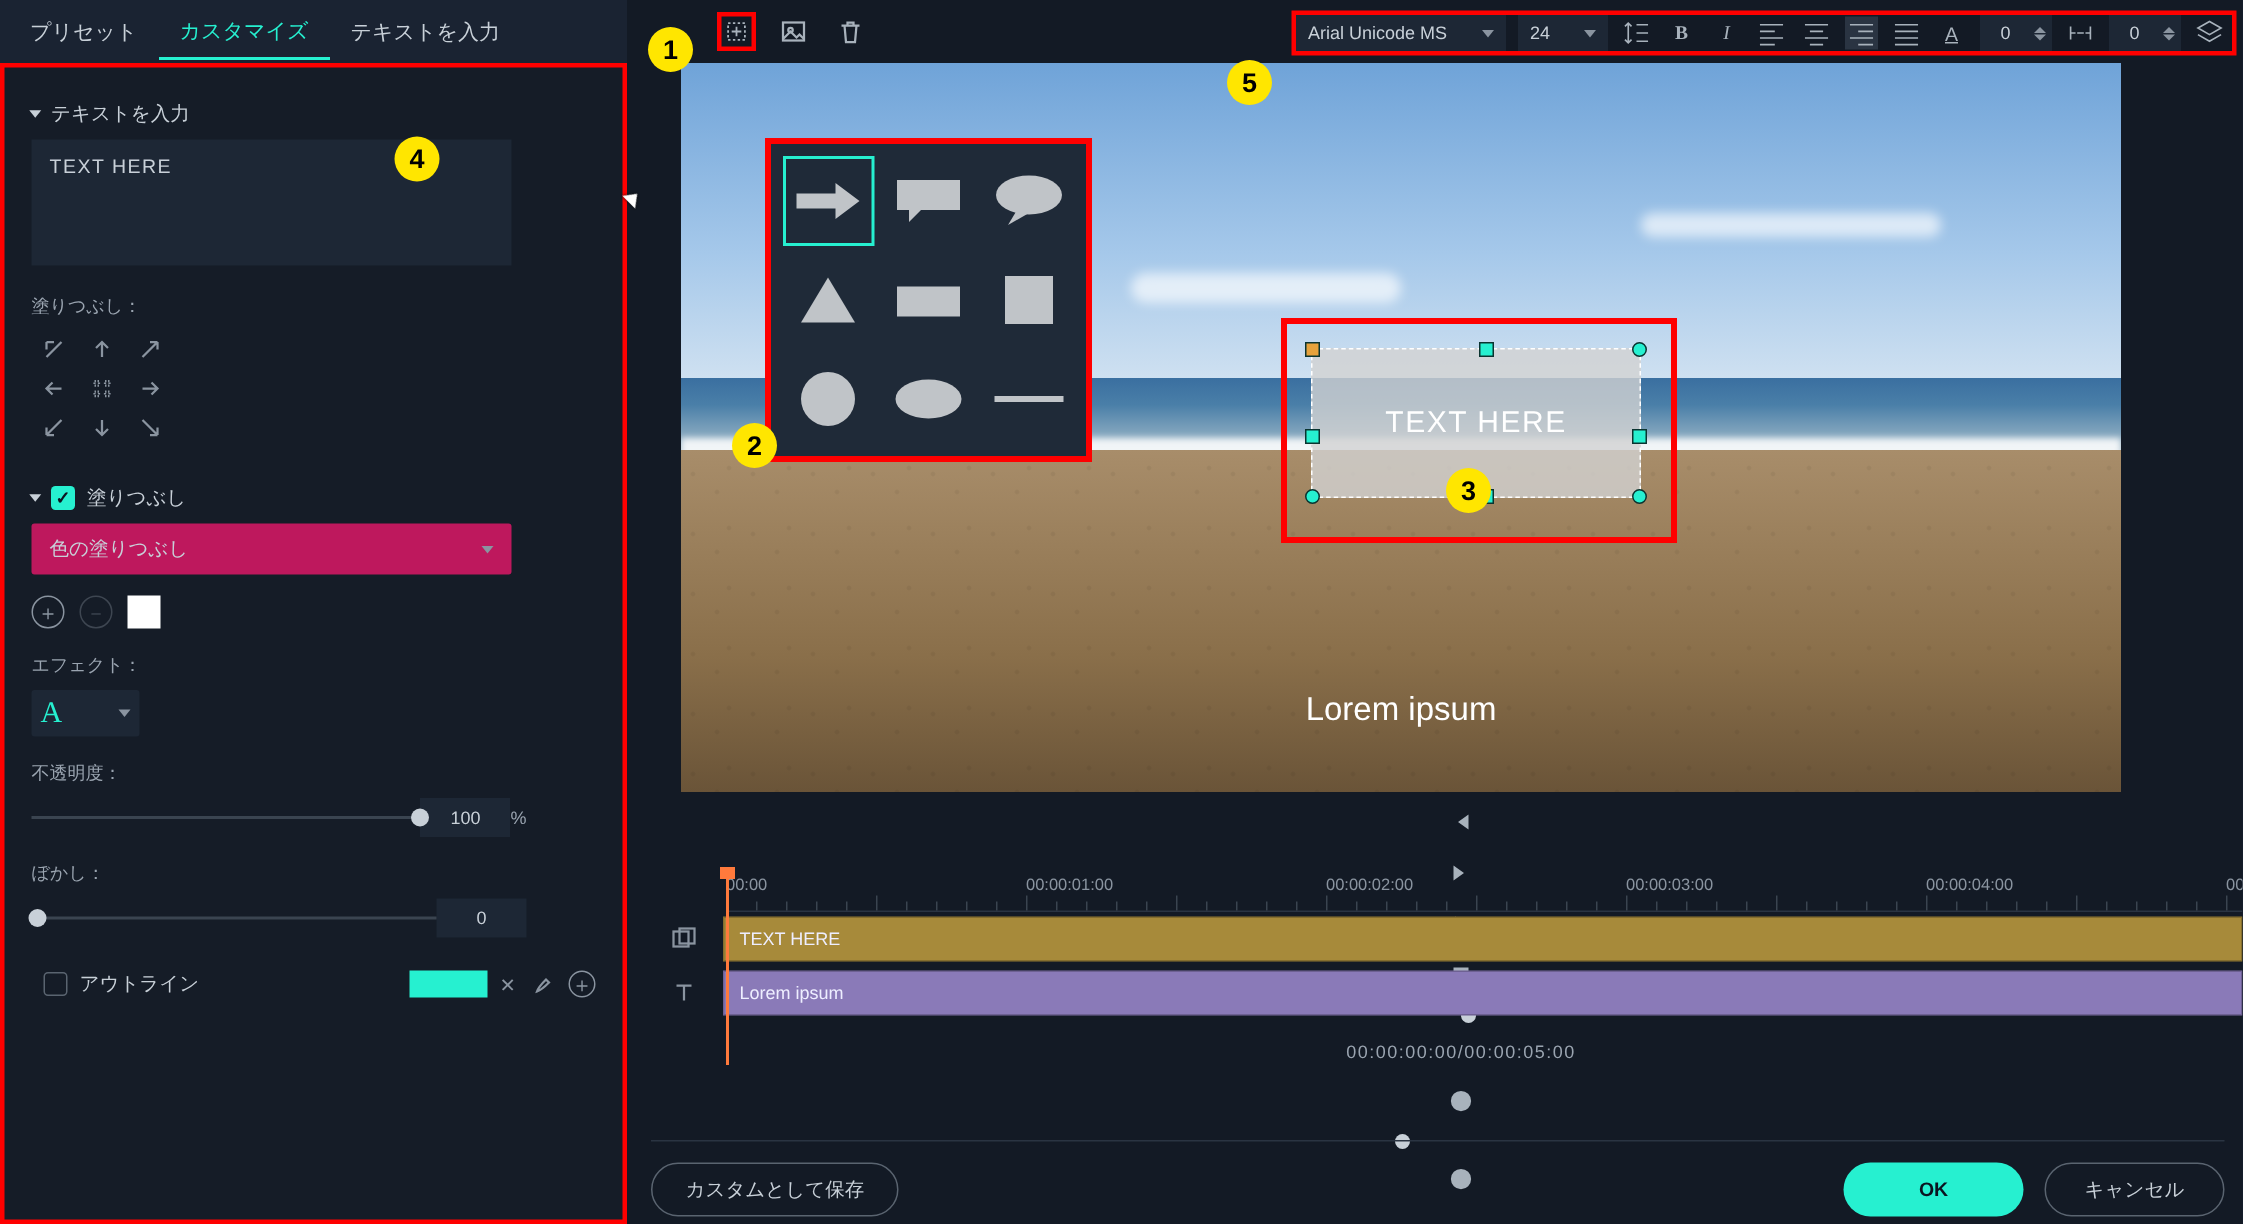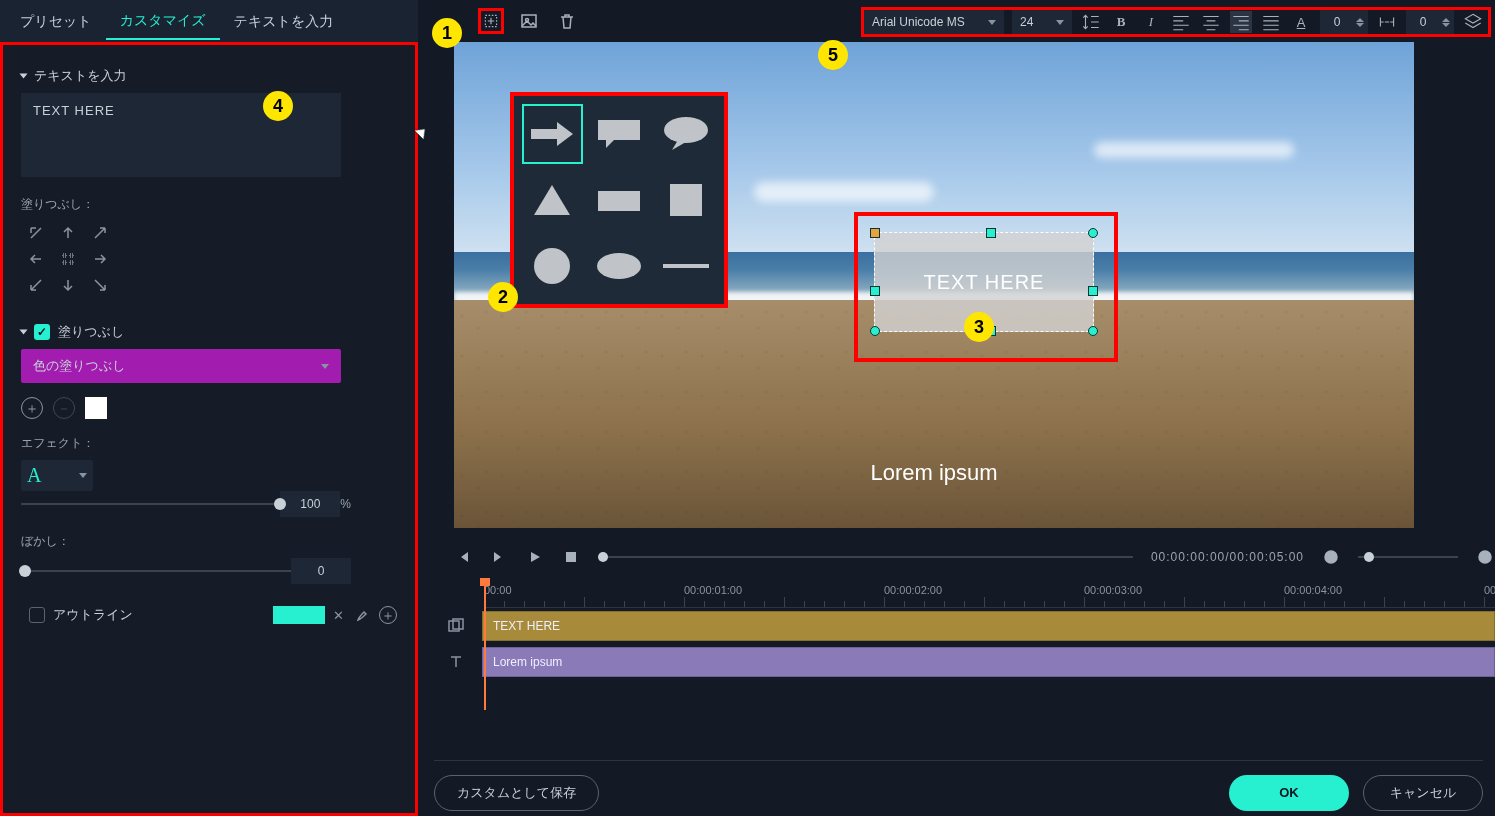--- a/index.html
+++ b/index.html
@@ -15,21 +15,21 @@
 .sect-head { display:flex; align-items:center; gap:8px; font-size:13px; margin:10px 0 8px; color:#c8d0d8; cursor:pointer; }
 .sect-head .tri { width:0;height:0;border-left:5px solid #c8d0d8;border-top:4px solid transparent;border-bottom:4px solid transparent; transform:rotate(90deg);}
 .chk { width:16px;height:16px;border-radius:3px;display:inline-flex;align-items:center;justify-content:center;font-size:12px;font-weight:bold; }
 .chk.on { background:#26f0d0;color:#0b1420; }
 .chk.off { border:1px solid #5a6470; }
 .textarea { background:#1d2735; border:none; width:320px; height:84px; padding:10px 12px; color:#c8d0d8; font-size:13px; letter-spacing:1px; resize:none; position:relative; }
 .label { font-size:12px; color:#9aa4b0; margin-top:16px; margin-bottom:8px; }
 .align-grid { display:grid; grid-template-columns:repeat(3,30px); grid-template-rows:repeat(3,24px); gap:2px; }
 .align-cell { display:flex;align-items:center;justify-content:center;color:#8a94a0;font-size:14px;cursor:pointer; }
 .align-cell svg { width:16px;height:16px;stroke:#8a94a0;stroke-width:1.5;fill:none; }
-.select { background:#a21caf; height:34px; width:320px; display:flex;align-items:center;justify-content:space-between;padding:0 12px; border-radius:2px; cursor:pointer; font-size:13px;}
+.select { background:#be185d; height:34px; width:320px; display:flex;align-items:center;justify-content:space-between;padding:0 12px; border-radius:2px; cursor:pointer; font-size:13px;}
 .select .chev { width:0;height:0;border-left:4px solid transparent;border-right:4px solid transparent;border-top:5px solid #8a94a0; }
 .row { display:flex; align-items:center; gap:10px; }
 .circ-btn { width:22px;height:22px;border:1.5px solid #8a94a0;border-radius:50%;display:flex;align-items:center;justify-content:center;cursor:pointer;color:#8a94a0;font-size:14px;line-height:0; }
 .circ-btn.dis { opacity:.35; }
 .swatch { width:22px;height:22px;background:#fff;cursor:pointer; }
 .effect-sel { display:flex;align-items:center;gap:8px;background:#1d2735;padding:4px 6px;border-radius:2px;width:72px;cursor:pointer;justify-content:space-between; }
 .effect-sel .A { font-size:20px;color:#26f0d0;font-weight:400;font-family:serif; }
 .slider-row { display:flex;align-items:center;gap:0;width:330px; }
 .slider-track { flex:1;height:2px;background:#3a4450;position:relative; }
 .slider-thumb { position:absolute; top:-5px; width:12px;height:12px;border-radius:50%;background:#c8d0d8;cursor:pointer; }
@@ -90,21 +90,21 @@
 .h-ml{left:12px;top:70px;} .h-mr{right:16px;top:70px;}
 .h-bl{left:12px;bottom:22px;border-radius:50%;} .h-bm{left:128px;bottom:22px;} .h-br{right:16px;bottom:22px;border-radius:50%;}
 
 
 .shapes-pal { position:absolute; left:56px; top:50px; width:218px; height:216px; background:#1f2a38; border:4px solid #ff0000; padding:8px; display:grid;grid-template-columns:repeat(3,1fr);grid-template-rows:repeat(3,1fr); gap:6px;}
 .shape-cell { display:flex;align-items:center;justify-content:center;cursor:pointer; }
 .shape-cell.sel { border:2px solid #26f0d0; }
 .shape-cell svg { fill:#c0c4c8; }
 
 
-.playbar { position:absolute; left:36px; top:540px; width:1040px; height:34px; display:flex;align-items:center;gap:18px; }
+.playbar { position:absolute; left:36px; top:540px; width:1040px; height:34px; display:flex;align-items:center;gap:18px;flex-direction:column; }
 .pb-ic { width:18px;height:18px;cursor:pointer;color:#a8b2bc;display:flex;align-items:center;justify-content:center; }
 .pb-ic svg{width:16px;height:16px;fill:#a8b2bc;}
 .seek { flex:1;height:2px;background:#3a4450;position:relative; }
 .seek .pos { position:absolute;left:0;top:-4px;width:10px;height:10px;border-radius:50%;background:#c8d0d8; }
 .tc { font-size:12px;color:#9aa4b0; letter-spacing:1px;}
 .zoom-track { width:100px;height:2px;background:#3a4450;position:relative; }
 .zoom-track .zt { position:absolute;left:6px;top:-4px;width:10px;height:10px;border-radius:50%;background:#c8d0d8; }
 
 
 .timeline { position:absolute; left:16px; top:580px; right:0; height:160px; }
@@ -220,20 +220,21 @@
     <span class="circ-btn dis">－</span>
     <span class="swatch"></span>
   </div>
 
   <div class="label">エフェクト：</div>
   <div class="effect-sel">
     <span class="A">A</span>
     <span class="chev-sm"></span>
   </div>
 
+  <div class="label">不透明度：</div>
   <div class="slider-row">
     <div class="slider-track">
       <div class="slider-thumb" style="left:calc(100% - 6px);"></div>
     </div>
     <div class="numbox">100</div>
     <span class="pct">%</span>
   </div>
 
   <div class="label">ぼかし：</div>
   <div class="slider-row">

